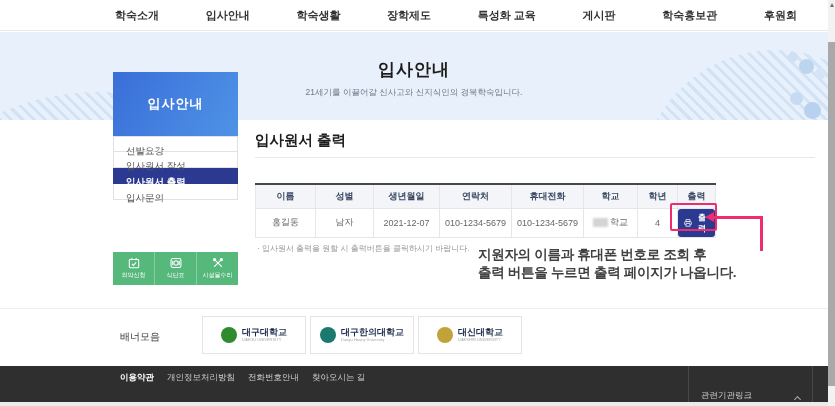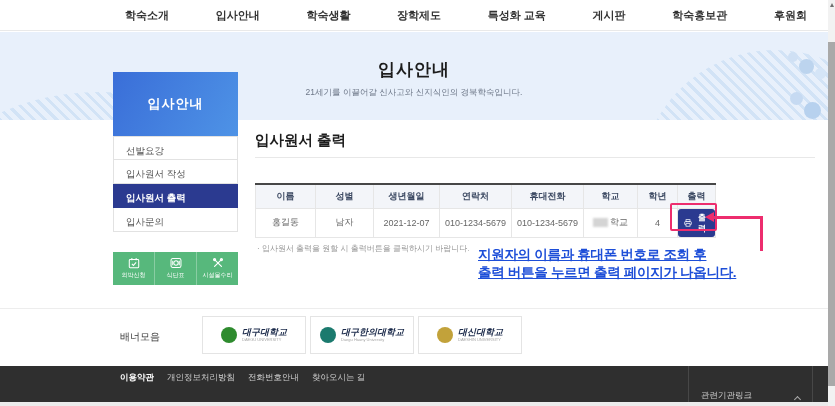--- a/index.html
+++ b/index.html
@@ -3,37 +3,37 @@
 <meta charset="utf-8">
 <style>
   * { margin:0; padding:0; box-sizing:border-box; }
   html,body { background:#fff; }
   .page {
     position:relative; width:835px; height:406px; overflow:hidden;
     font-family:"Liberation Sans","DejaVu Sans",sans-serif; background:#fff;
   }
   
   .topnav { position:absolute; left:0; top:0; width:828px; height:31px; background:#fff; border-bottom:1px solid #e9e9e9; }
-  .topnav-inner { position:absolute; left:125px; top:0; width:682px; height:31px; display:flex; justify-content:space-between; align-items:center; }
+  .topnav-inner { position:absolute; left:115px; top:0; width:682px; height:31px; display:flex; justify-content:space-between; align-items:center; }
   .nav-item { font-size:11px; font-weight:700; color:#333; cursor:pointer; white-space:nowrap; }
   
   .hero { position:absolute; left:0; top:32px; width:828px; height:88px; background:#e8f0fb; overflow:hidden; }
   .stripe-circle { position:absolute; border-radius:50%;
     background:repeating-linear-gradient(45deg,#d2e3f6 0px,#d2e3f6 3px,rgba(0,0,0,0) 3px,rgba(0,0,0,0) 8px); }
   .sc-right { left:640px; top:18px; width:270px; height:270px; }
   .sc-left  { left:-70px; top:60px; width:340px; height:220px; }
   .dot { position:absolute; border-radius:50%; }
   .hero-title { position:absolute; left:0; top:26px; width:100%; text-align:center; font-size:17px; font-weight:800; color:#1c1c1c; letter-spacing:1px; }
   .hero-sub   { position:absolute; left:0; top:55px; width:100%; text-align:center; font-size:8.5px; color:#6d7788; }
   
   .side-box { position:absolute; left:113px; top:72px; width:125px; height:64px;
     background:linear-gradient(120deg,#3a6ed8 0%,#4e93e6 100%); color:#fff;
     display:flex; align-items:center; justify-content:center; font-size:13px; font-weight:800; letter-spacing:1px; }
   .side-menu { position:absolute; left:113px; top:136px; width:125px; }
-  .side-item { height:24px; line-height:27px; background:#fff; border:1px solid #e2e2e2; border-top:none; padding-left:12px; font-size:9.5px; color:#555; cursor:pointer; }
+  .side-item { height:16px; line-height:27px; background:#fff; border:1px solid #e2e2e2; border-top:none; padding-left:12px; font-size:9.5px; color:#555; cursor:pointer; }
   .side-item:first-child { border-top:1px solid #e2e2e2; }
   .side-item.active { color:#fff; font-weight:700; border-color:#2b3a90; }
   .quickbar { position:absolute; left:113px; top:252px; width:125px; height:33px; display:flex; }
   .quick-cell { flex:1; display:flex; flex-direction:column; align-items:center; justify-content:center; gap:2px; cursor:pointer; border-right:1px solid rgba(255,255,255,.3); }
   .quick-cell:last-child { border-right:none; }
   .quick-label { font-size:6px; color:#fff; white-space:nowrap; }
   
   .content-title { position:absolute; left:255px; top:131px; width:560px; height:27px; font-size:14.5px; font-weight:800; color:#1c1c1c; border-bottom:1px solid #e8e8e8; }
   table.apps { position:absolute; left:255px; top:183px; width:460px; border-collapse:collapse; table-layout:fixed; border-top:2px solid #474747; }
   table.apps th { height:24px; background:#f3f5f9; font-size:9px; font-weight:700; color:#3d4a63; border:1px solid #e6e6e6; text-align:center; }
@@ -46,21 +46,21 @@
   .arrow-v { position:absolute; left:760px; top:216px; width:2.5px; height:35px; background:#ed2d6e; }
   .note { position:absolute; left:257px; top:243px; font-size:8px; color:#999; }
   .annot { position:absolute; left:478px; top:246px; font-size:13.5px; font-weight:800; line-height:18px; letter-spacing:-0.3px; }
   
   .banner-sep { position:absolute; left:0; top:308px; width:828px; border-top:1px solid #ededed; }
   .banner-label { position:absolute; left:120px; top:330px; font-size:10px; color:#333; }
   .logo-row { position:absolute; left:202px; top:316px; display:flex; gap:4px; }
   .logo-box { width:104px; height:38px; background:#fff; border:1px solid #e4e4e4; display:flex; align-items:center; justify-content:center; gap:5px; cursor:pointer; }
   .logo-circle { width:16px; height:16px; border-radius:50%; flex:none; }
   .logo-texts { display:flex; flex-direction:column; line-height:1.1; }
-  .logo-name { font-size:9px; font-weight:800; color:#1b2a4a; white-space:nowrap;font-style:italic; }
+  .logo-name { font-size:9px; font-weight:800; color:#1b2a4a; white-space:nowrap; }
   .logo-sub  { font-size:4px; color:#a7a7a7; white-space:nowrap; }
   
   .footer { position:absolute; left:0; top:366px; width:828px; height:36px; background:#2f2f2f; }
   .footer-links { position:absolute; left:120px; top:0; height:24px; display:flex; align-items:center; gap:13px; }
   .footer-link { font-size:8.5px; color:#cfcfcf; cursor:pointer; white-space:nowrap; }
   .footer-link:first-child { color:#fff; font-weight:700; }
   .related-box { position:absolute; left:688px; top:0; width:125px; height:36px; border-left:1px solid #474747; border-right:1px solid #474747; display:flex; align-items:flex-end; justify-content:space-between; padding:0 12px; cursor:pointer; }
   .related-label { font-size:8.5px; color:#cccccc; }
   .chev-up { width:5px; height:5px; border-style:solid; border-color:#aaa; border-width:1.5px 1.5px 0 0; transform:rotate(-45deg); margin-top:2px; }
   .bottom-strip { position:absolute; left:0; top:402px; width:835px; height:4px; background:#ebebeb; }
@@ -193,21 +193,21 @@
     </tbody>
   </table>
 
   <div class="hl-box" style="border-color: rgb(237, 45, 110);"></div>
   <div class="arrow-head" style="border-right-color: rgb(237, 45, 110);"></div>
   <div class="arrow-h" style="background-color: rgb(237, 45, 110);"></div>
   <div class="arrow-v" style="background-color: rgb(237, 45, 110);"></div>
 
   <div class="note">· 입사원서 출력을 원할 시 출력버튼을 클릭하시기 바랍니다.</div>
 
-  <div class="annot" style="color: #1d4ed8; text-decoration: underline;">
+  <div class="annot" style="color: #404040;">
     <div>지원자의 이름과 휴대폰 번호로 조회 후</div>
     <div>출력 버튼을 누르면 출력 페이지가 나옵니다.</div>
   </div>
 
   <div class="banner-sep"></div>
   <div class="banner-label">배너모음</div>
   <div class="logo-row">
     <div class="logo-box">
       <span class="logo-circle" style="background-color: rgb(46, 139, 46);"></span>
       <span class="logo-texts">

